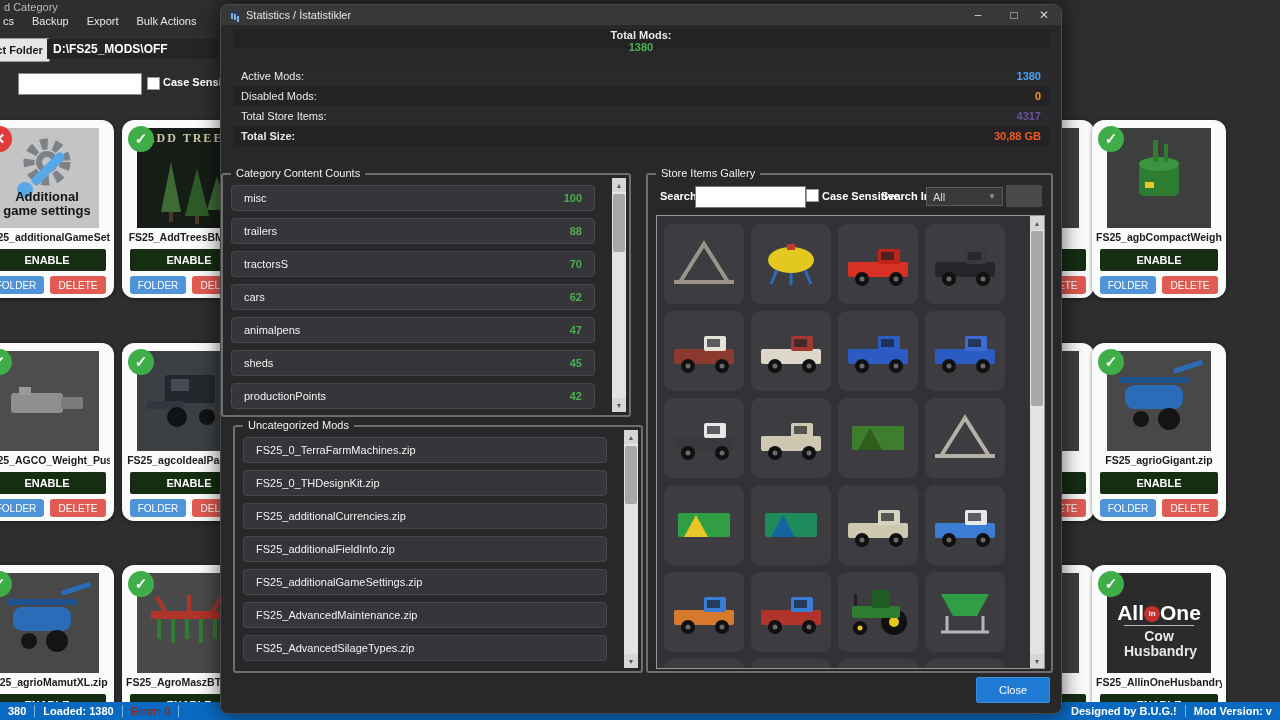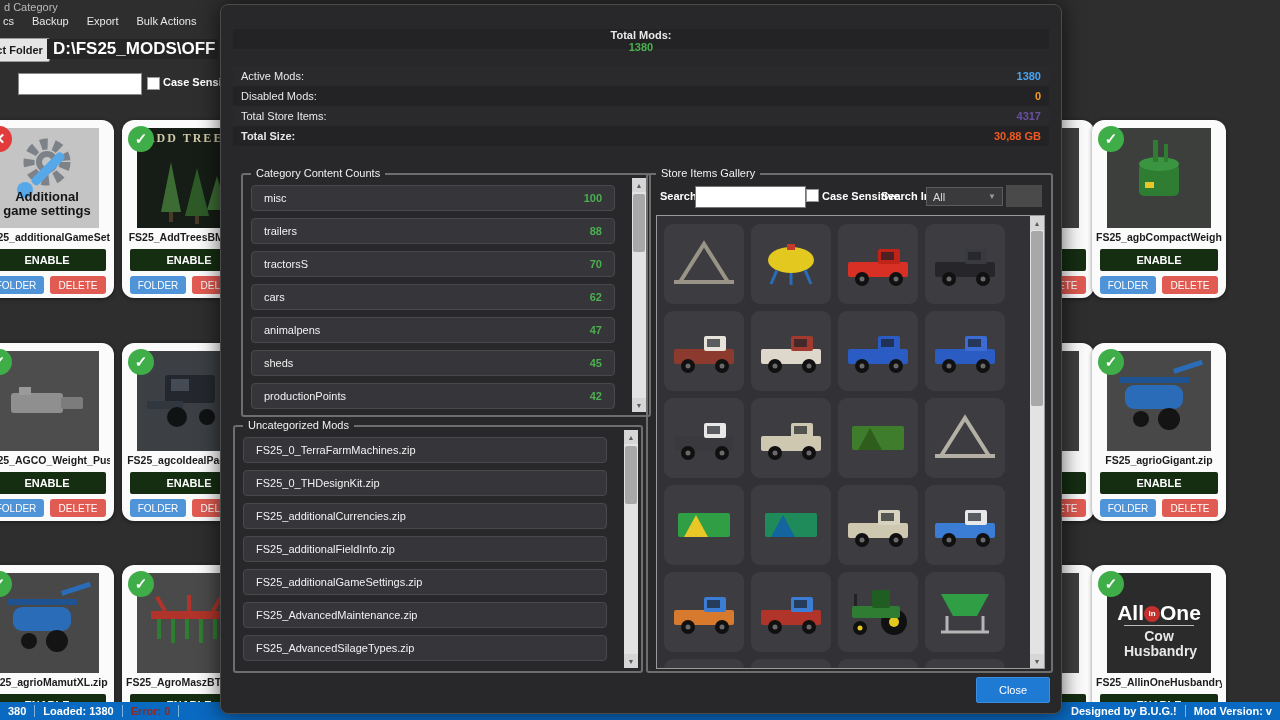--- a/index.html
+++ b/index.html
@@ -7,21 +7,21 @@
           font-family:"Liberation Sans",sans-serif;color:#e8e8e8;}
   .abs{position:absolute;}
 
   
   .app-title{left:4px;top:1px;font-size:11px;color:#b9b9b9;}
   .menubar{left:0;top:15px;width:220px;height:16px;font-size:11px;color:#e8e8e8;display:flex;gap:18px;padding-left:3px;}
   .menubar span{cursor:default;}
   .btn-selectfolder{left:-20px;top:38px;width:68px;height:22px;background:#e6e6e6;color:#1a1a1a;
     font-size:11px;font-weight:bold;border:1px solid #999;border-radius:2px;display:flex;align-items:center;justify-content:center;}
   .path-field{left:47px;top:39px;width:165px;height:20px;background:#252525;color:#fff;
-    font-size:17px;font-weight:bold;display:flex;align-items:center;padding-left:6px;}
+    font-size:12px;font-weight:bold;display:flex;align-items:center;padding-left:6px;}
   .search-input-bg{left:18px;top:73px;width:122px;height:20px;background:#fff;border:1px solid #888;}
   .cs-check-bg{left:147px;top:77px;width:11px;height:11px;background:#fff;border:1px solid #999;}
   .cs-label-bg{left:163px;top:76px;font-size:11px;font-weight:bold;color:#fff;}
 
   
   .card{position:absolute;width:134px;height:178px;background:#fbfbfb;border-radius:12px;
         box-shadow:0 1px 4px rgba(0,0,0,.45);}
   .card .thumb{position:absolute;left:15px;top:8px;width:104px;height:100px;overflow:hidden;}
   .card .badge{position:absolute;left:6px;top:6px;width:26px;height:26px;border-radius:50%;
         display:flex;align-items:center;justify-content:center;color:#fff;font-size:15px;font-weight:bold;z-index:3;}
@@ -269,20 +269,27 @@
     <span class="div"></span>
     <span class="seg err">Error: 0</span>
     <span class="div"></span>
     <span class="spacer"></span>
     <span class="seg">Designed by B.U.G.!</span>
     <span class="div"></span>
     <span class="seg">Mod Version: v</span>
   </div>
 
   <div class="abs" id="dialog">
+    <div class="dlg-titlebar">
+      <span class="dlg-icon"></span>
+      <span>Statistics / İstatistikler</span>
+      <span class="win-btn" style="left:742px;">–</span>
+      <span class="win-btn" style="left:778px;">□</span>
+      <span class="win-btn" style="left:808px;">✕</span>
+    </div>
 
     <div id="stats-list">
         <div class="stats-row alt" style="top: 24px; flex-direction: column;">
           <span style="font-weight: bold;">Total Mods:</span>
           <span class="v" style="color: rgb(76, 175, 80);">1380</span>
         </div>
         <div class="stats-row base" style="top: 61px;">
           <span style="font-weight: normal;">Active Mods:</span>
           <span class="v" style="color: rgb(74, 163, 240);">1380</span>
         </div>
@@ -293,21 +300,21 @@
         <div class="stats-row base" style="top: 101px;">
           <span style="font-weight: normal;">Total Store Items:</span>
           <span class="v" style="color: rgb(106, 79, 160);">4317</span>
         </div>
         <div class="stats-row alt" style="top: 121px;">
           <span style="font-weight: bold;">Total Size:</span>
           <span class="v" style="color: rgb(239, 90, 34);">30,88 GB</span>
         </div>
       </div>
 
-    <div class="groupbox" id="cat-box" style="left:20px;top:168px;width:406px;height:240px;">
+    <div class="groupbox" id="cat-box" style="left:0;top:168px;width:406px;height:240px;">
       <span class="gb-title">Category Content Counts</span>
       <div id="cat-items">
           <div class="listbar" style="top: 10px;">
             <span>misc</span>
             <span class="cnt" style="color: rgb(76, 175, 80);">100</span>
           </div>
           <div class="listbar" style="top: 43px;">
             <span>trailers</span>
             <span class="cnt" style="color: rgb(76, 175, 80);">88</span>
           </div>

